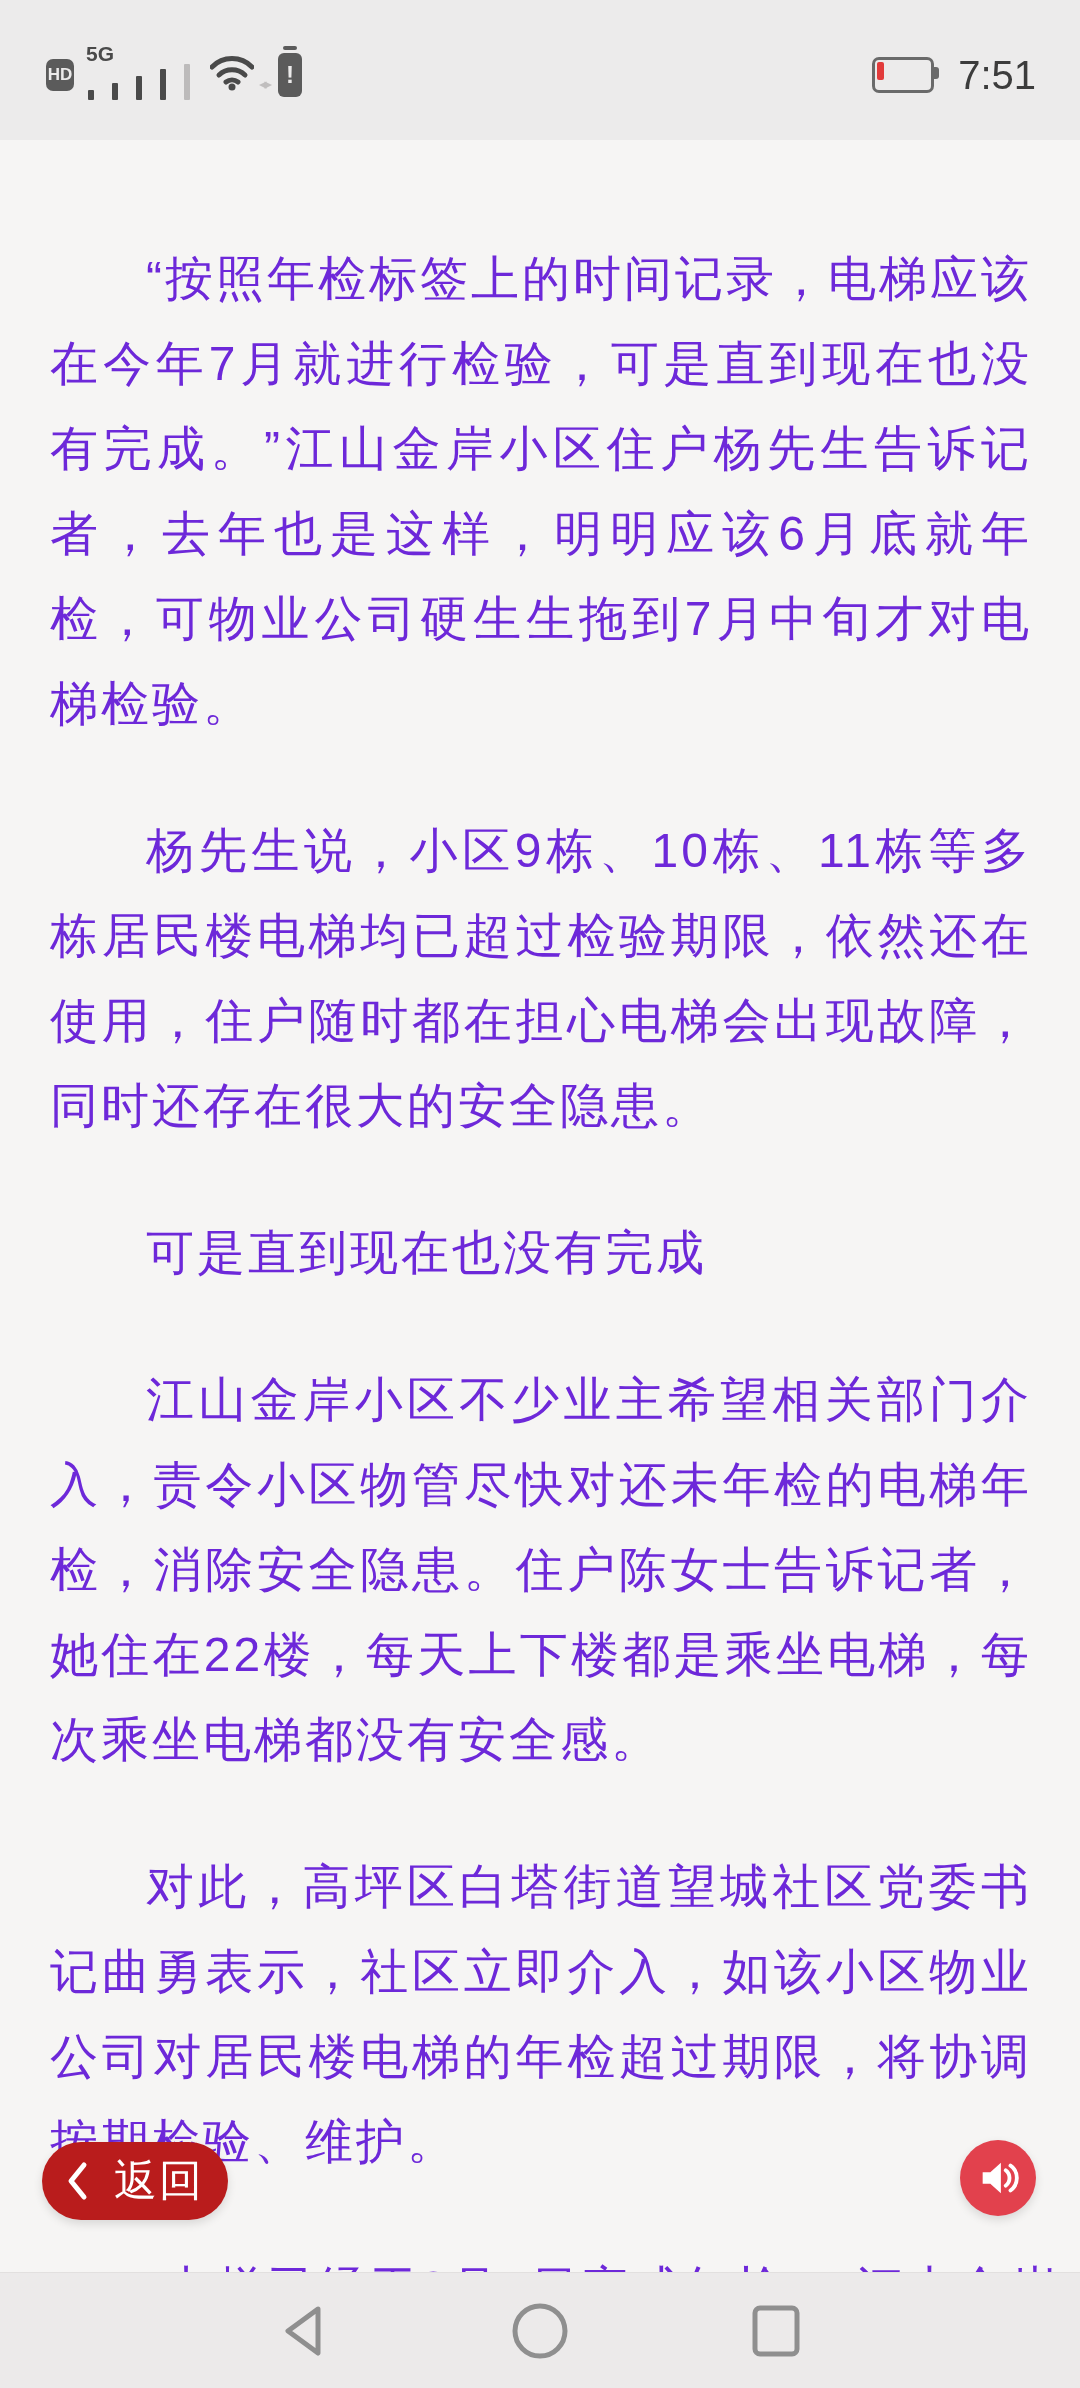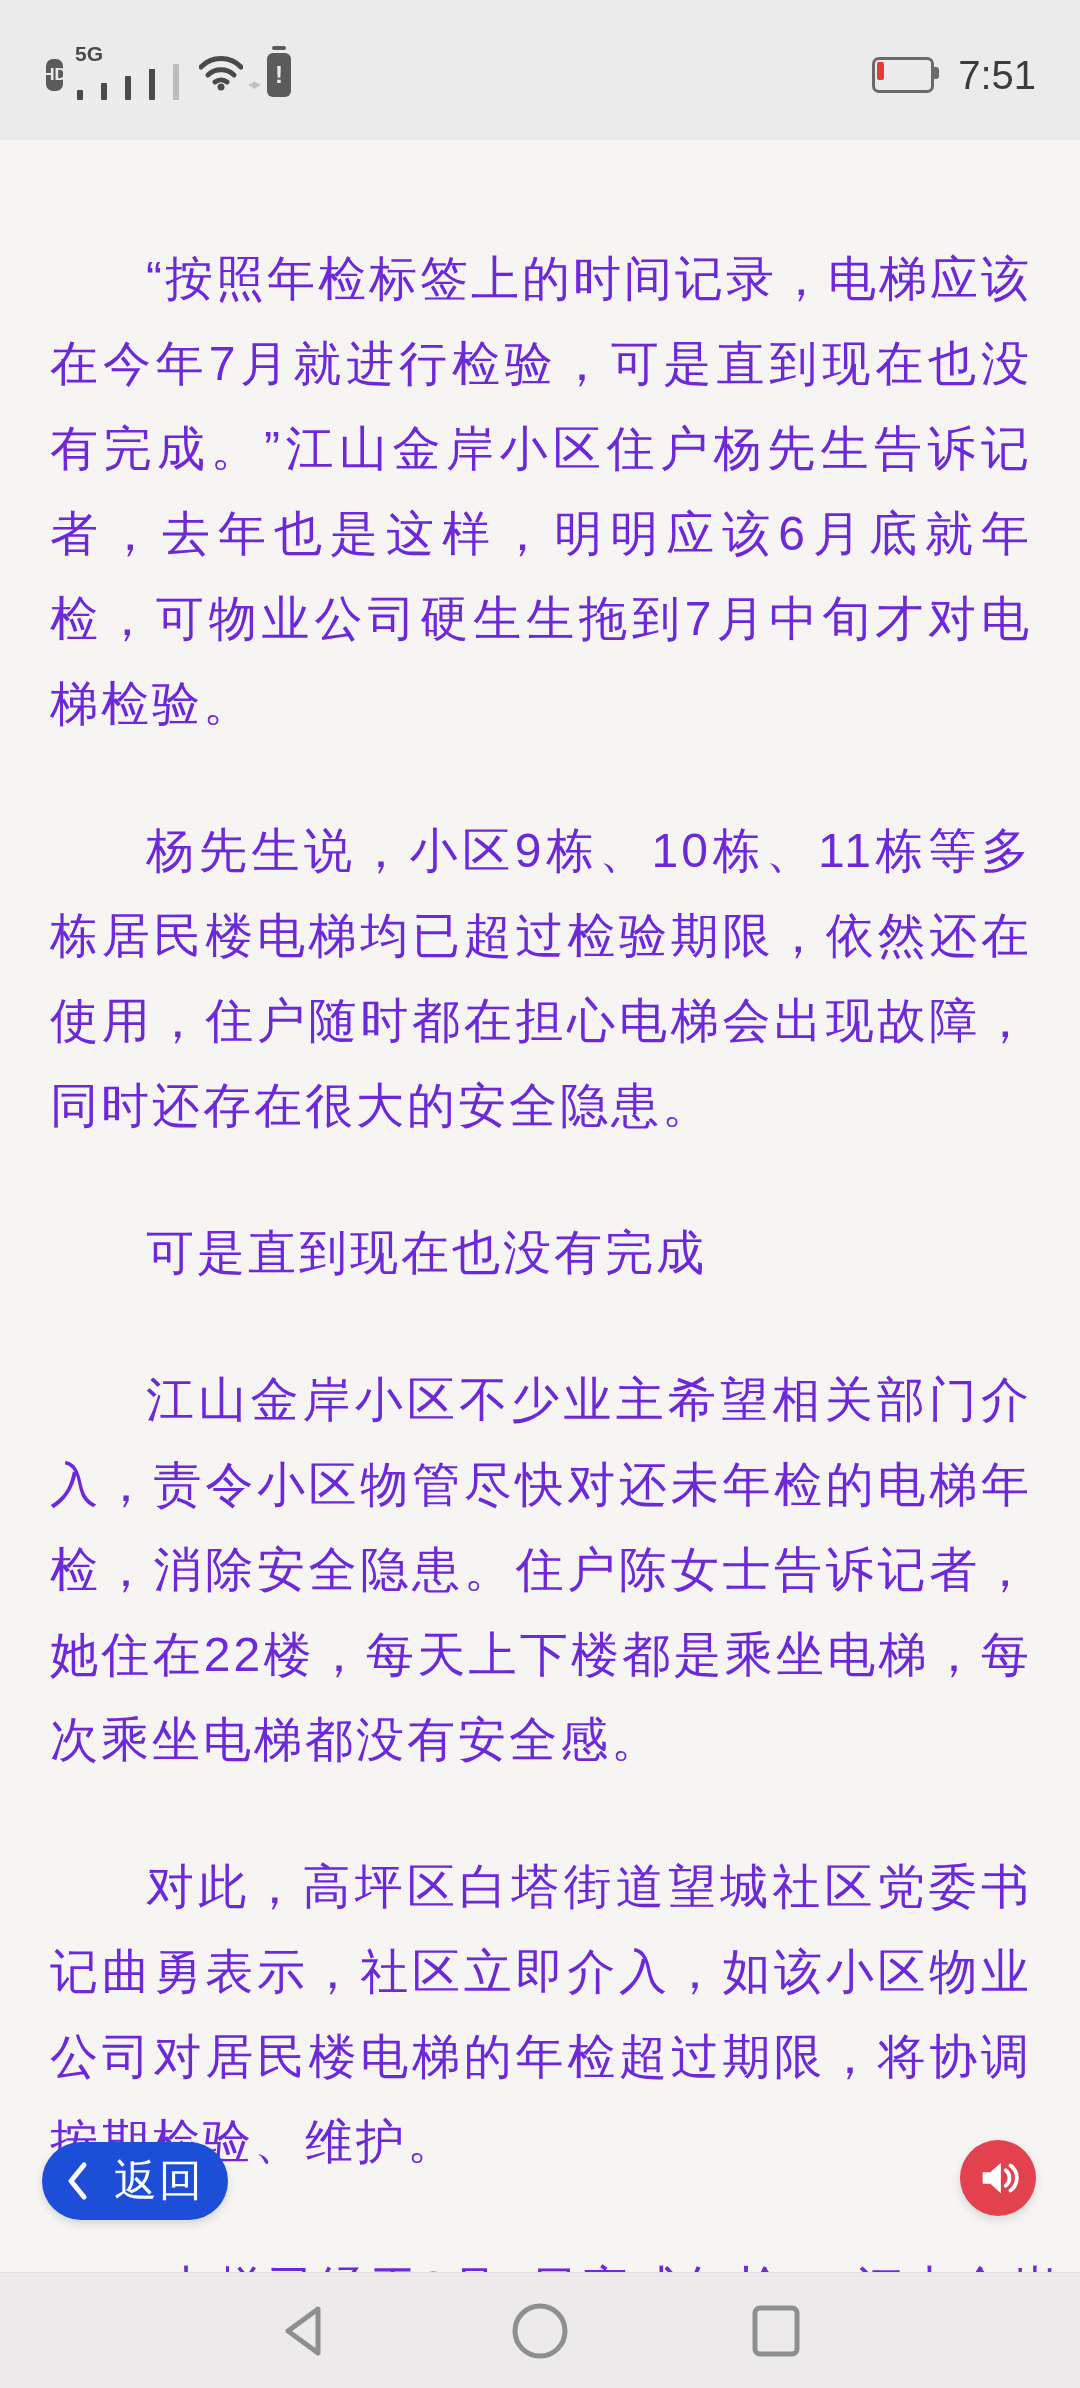--- a/index.html
+++ b/index.html
@@ -3,21 +3,21 @@
 <meta charset="utf-8">
 <style>
   html,body{margin:0;padding:0;}
   body{font-family:"Liberation Sans","DejaVu Sans",sans-serif;}
   .screen{position:relative;width:1080px;height:2388px;background:#F6F5F4;overflow:hidden;margin:0 auto;}
 
   
   .statusbar{position:absolute;left:0;top:0;width:1080px;height:140px;background:#ECEBEB;
     display:flex;align-items:center;justify-content:space-between;box-sizing:border-box;padding:10px 44px 0 46px;}
   .sb-left{display:flex;align-items:center;gap:14px;}
-  .hd-badge{width:17px;height:32px;background:#5B5B5B;border-radius:7px;color:#ECEBEB;
+  .hd-badge{width:28px;height:32px;background:#5B5B5B;border-radius:7px;color:#ECEBEB;
     font-size:17px;font-weight:bold;display:flex;align-items:center;justify-content:center;letter-spacing:0;}
   .net{display:flex;align-items:flex-end;gap:18px;position:relative;padding-top:14px;}
   .net .gen{position:absolute;top:-8px;left:-2px;font-size:21px;font-weight:bold;color:#4A4A4A;}
   .bar{width:6px;background:#4A4A4A;border-radius:1px;}
   .bar.light{background:#BDBBBB;}
   .wifi{position:relative;margin-left:6px;}
   .wifi-arrows{position:absolute;right:-16px;bottom:2px;font-size:15px;color:#C0BEBE;letter-spacing:-2px;}
   .batt-alert{width:24px;height:44px;background:#5B5B5B;border-radius:6px;position:relative;margin-left:10px;
     display:flex;align-items:center;justify-content:center;color:#ECEBEB;font-size:24px;font-weight:bold;}
   .batt-alert:before{content:"";position:absolute;top:-7px;left:5px;width:14px;height:4px;background:#5B5B5B;border-radius:2px;}
@@ -36,21 +36,21 @@
   .menu-dots i{width:14px;height:14px;border-radius:50%;background:#222;}
 
   
   .article{position:absolute;left:0;top:222px;width:1080px;box-sizing:border-box;padding:14px 48px 0 50px;}
   .article p{margin:0 0 62px 0;font-size:48px;line-height:85px;letter-spacing:3px;color:#6d28d9;
     text-indent:2em;text-align:justify;}
   .article p.lastline{white-space:nowrap;text-align:left;}
 
   
   .back-pill{position:absolute;left:42px;top:2142px;width:186px;height:78px;border-radius:40px;
-    background:#1d4ed8;display:flex;align-items:center;justify-content:center;gap:26px;box-shadow:0 4px 10px rgba(0,0,0,.12);}
+    background:#b91c1c;display:flex;align-items:center;justify-content:center;gap:26px;box-shadow:0 4px 10px rgba(0,0,0,.12);}
   .back-pill .lbl{color:#fff;font-size:43px;letter-spacing:2px;}
   .speaker{position:absolute;left:960px;top:2140px;width:76px;height:76px;border-radius:50%;
     background:#E2414D;display:flex;align-items:center;justify-content:center;box-shadow:0 4px 10px rgba(0,0,0,.12);}
 
   
   .navbar{position:absolute;left:0;bottom:0;width:1080px;height:115px;background:#ECEAEA;border-top:1px solid #E2E0DF;
     display:flex;align-items:center;justify-content:center;gap:178px;z-index:5;}
   .nav-ic{width:58px;height:58px;display:flex;align-items:center;justify-content:center;}
 </style>
 </head>

